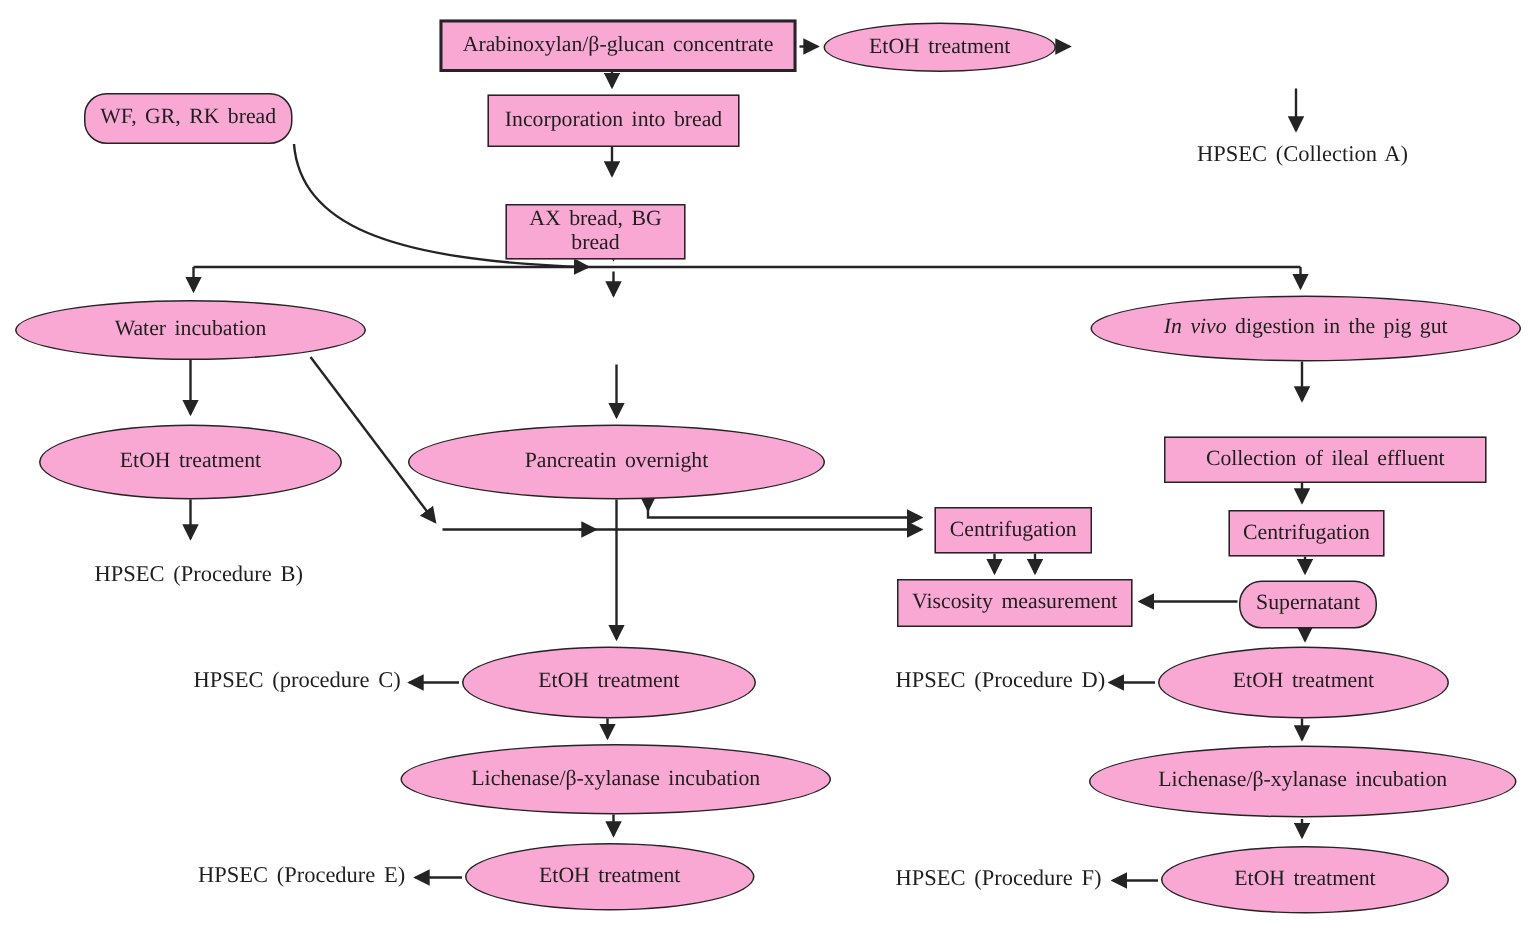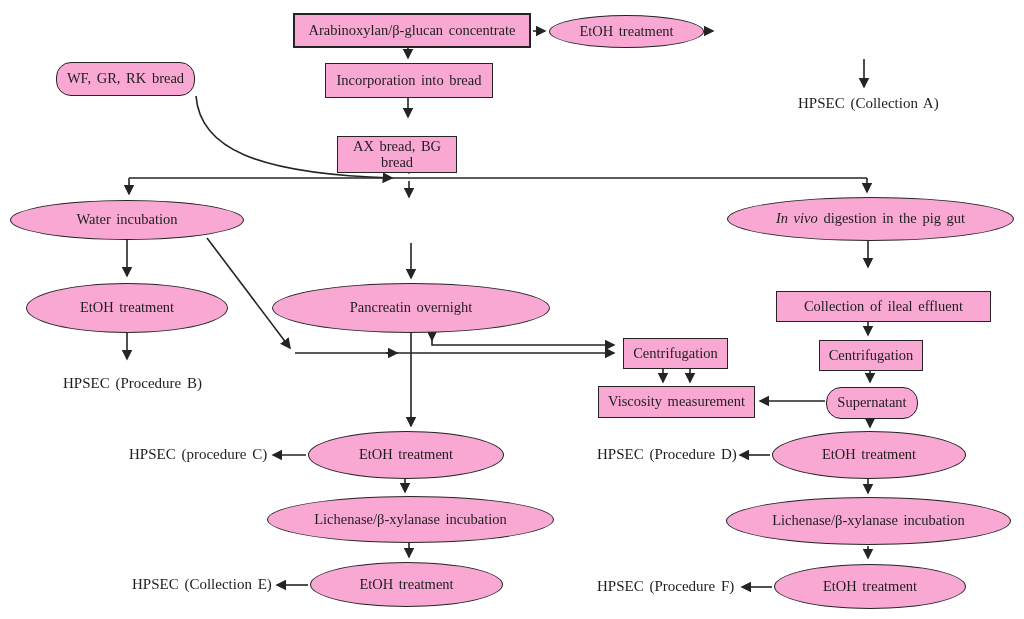--- a/index.html
+++ b/index.html
@@ -138,17 +138,17 @@
   <div class="node ellipse" style="left:774px;top:564px;width:192px;height:45px;">EtOH treatment</div>
 
   <div class="txt center" style="left:798px;top:95px;width:140px;">HPSEC (Collection A)</div>
 
   <div class="txt" style="left:63px;top:375px;">HPSEC (Procedure B)</div>
 
   <div class="txt" style="left:129px;top:446px;">HPSEC (procedure C)</div>
 
   <div class="txt" style="left:597px;top:446px;">HPSEC (Procedure D)</div>
 
-  <div class="txt" style="left:132px;top:576px;">HPSEC (Collection E)</div>
+  <div class="txt" style="left:132px;top:576px;">HPSEC (Procedure E)</div>
 
   <div class="txt" style="left:597px;top:578px;">HPSEC (Procedure F)</div>
 
 </div>
 
 </body></html>

